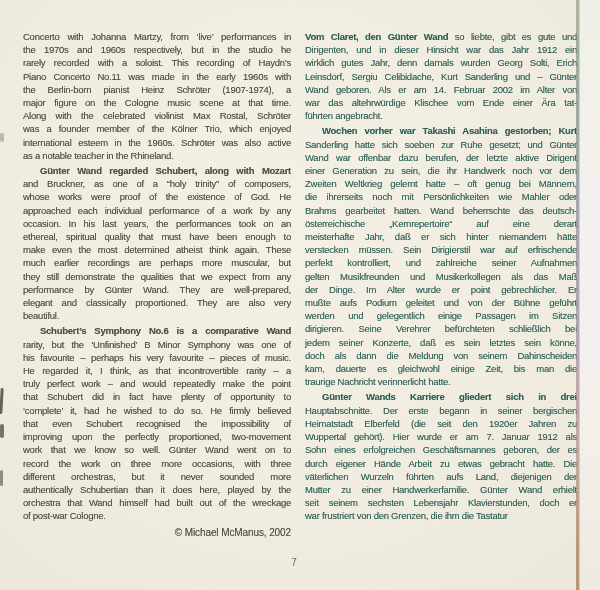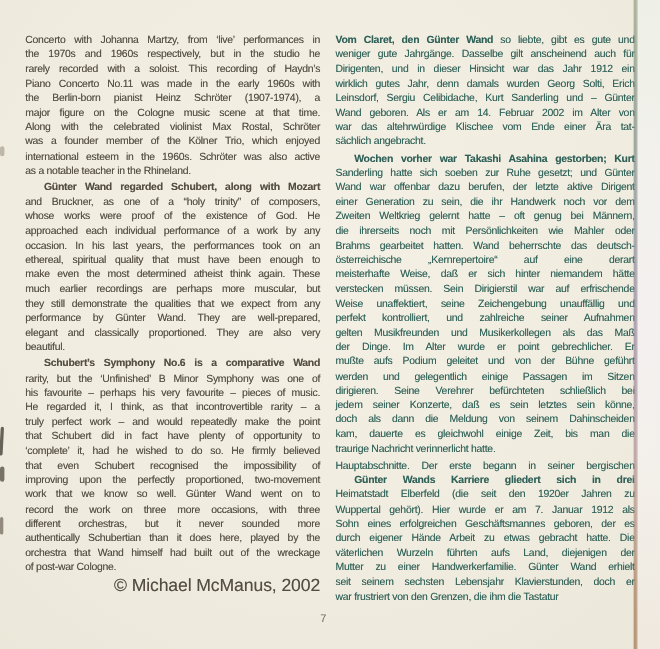--- a/index.html
+++ b/index.html
@@ -20,21 +20,21 @@
   .col-left{left:23px;width:268px;color:#544d42;}
   .col-left .ln{text-shadow:0 0 0.6px rgba(84,77,66,0.5);}
   .col-right{left:305px;width:272px;color:#2e6057;}
   .col-right .ln{text-shadow:0 0 0.6px rgba(46,96,87,0.45);}
   .para{margin:0 0 2px 0;}
   .ln{text-align:justify;text-align-last:justify;}
   .ln.ln-last{text-align-last:left;}
   .ln.ind{padding-left:17px;font-weight:bold;}
   .ln b{font-weight:bold;}
   .credit{
-    text-align:right;margin-top:3px;font-size:16px;letter-spacing:-0.1px;
+    text-align:right;margin-top:3px;font-size:10px;letter-spacing:-0.1px;
     color:#544d42;text-shadow:0 0 0.6px rgba(84,77,66,0.5);
   }
   .pagenum{
     position:absolute;top:557px;left:0;width:588px;text-align:center;
     font-size:10px;color:#6f6a5e;
   }
   
   .edge-line{
     position:absolute;top:0;left:576px;width:3px;height:590px;opacity:.65;
     background:linear-gradient(to bottom,
@@ -101,54 +101,52 @@
         <div class="ln">different orchestras, but it never sounded more</div>
         <div class="ln">authentically Schubertian than it does here, played by the</div>
         <div class="ln">orchestra that Wand himself had built out of the wreckage</div>
         <div class="ln ln-last">of post-war Cologne.</div>
       </div>
       <div class="credit">© Michael McManus, 2002</div>
     </div>
   <div class="col col-right">
       <div class="para">
         <div class="ln"><b>Vom Claret, den Günter Wand</b> so liebte, gibt es gute und</div>
-        <div class="ln">weniger gute Jahrgänge. Dasselbe gilt anscheinend auch für</div>
         <div class="ln">Dirigenten, und in dieser Hinsicht war das Jahr 1912 ein</div>
         <div class="ln">wirklich gutes Jahr, denn damals wurden Georg Solti, Erich</div>
         <div class="ln">Leinsdorf, Sergiu Celibidache, Kurt Sanderling und – Günter</div>
         <div class="ln">Wand geboren. Als er am 14. Februar 2002 im Alter von</div>
         <div class="ln">war das altehrwürdige Klischee vom Ende einer Ära tat-</div>
-        <div class="ln ln-last">sächlich angebracht.</div>
+        <div class="ln ln-last">führten angebracht.</div>
       </div>
       <div class="para">
         <div class="ln ind">Wochen vorher war Takashi Asahina gestorben; Kurt</div>
         <div class="ln">Sanderling hatte sich soeben zur Ruhe gesetzt; und Günter</div>
         <div class="ln">Wand war offenbar dazu berufen, der letzte aktive Dirigent</div>
         <div class="ln">einer Generation zu sein, die ihr Handwerk noch vor dem</div>
         <div class="ln">Zweiten Weltkrieg gelernt hatte – oft genug bei Männern,</div>
         <div class="ln">die ihrerseits noch mit Persönlichkeiten wie Mahler oder</div>
         <div class="ln">Brahms gearbeitet hatten. Wand beherrschte das deutsch-</div>
         <div class="ln">österreichische „Kernrepertoire“ auf eine derart</div>
-        <div class="ln">meisterhafte Weise, daß er sich hinter niemandem hätte</div>
+        <div class="ln">meisterhafte Jahr, daß er sich hinter niemandem hätte</div>
         <div class="ln">verstecken müssen. Sein Dirigierstil war auf erfrischende</div>
-        <div class="ln">Weise unaffektiert, seine Zeichengebung unauffällig und</div>
         <div class="ln">perfekt kontrolliert, und zahlreiche seiner Aufnahmen</div>
         <div class="ln">gelten Musikfreunden und Musikerkollegen als das Maß</div>
         <div class="ln">der Dinge. Im Alter wurde er point gebrechlicher. Er</div>
         <div class="ln">mußte aufs Podium geleitet und von der Bühne geführt</div>
         <div class="ln">werden und gelegentlich einige Passagen im Sitzen</div>
         <div class="ln">dirigieren. Seine Verehrer befürchteten schließlich bei</div>
         <div class="ln">jedem seiner Konzerte, daß es sein letztes sein könne,</div>
         <div class="ln">doch als dann die Meldung von seinem Dahinscheiden</div>
         <div class="ln">kam, dauerte es gleichwohl einige Zeit, bis man die</div>
         <div class="ln ln-last">traurige Nachricht verinnerlicht hatte.</div>
       </div>
       <div class="para">
+        <div class="ln ind">Günter Wands Karriere gliedert sich in drei</div>
         <div class="ln">Hauptabschnitte. Der erste begann in seiner bergischen</div>
-        <div class="ln ind">Günter Wands Karriere gliedert sich in drei</div>
         <div class="ln">Heimatstadt Elberfeld (die seit den 1920er Jahren zu</div>
         <div class="ln">Wuppertal gehört). Hier wurde er am 7. Januar 1912 als</div>
         <div class="ln">Sohn eines erfolgreichen Geschäftsmannes geboren, der es</div>
         <div class="ln">durch eigener Hände Arbeit zu etwas gebracht hatte. Die</div>
         <div class="ln">väterlichen Wurzeln führten aufs Land, diejenigen der</div>
         <div class="ln">Mutter zu einer Handwerkerfamilie. Günter Wand erhielt</div>
         <div class="ln">seit seinem sechsten Lebensjahr Klavierstunden, doch er</div>
         <div class="ln ln-last">war frustriert von den Grenzen, die ihm die Tastatur</div>
       </div>
     </div>

